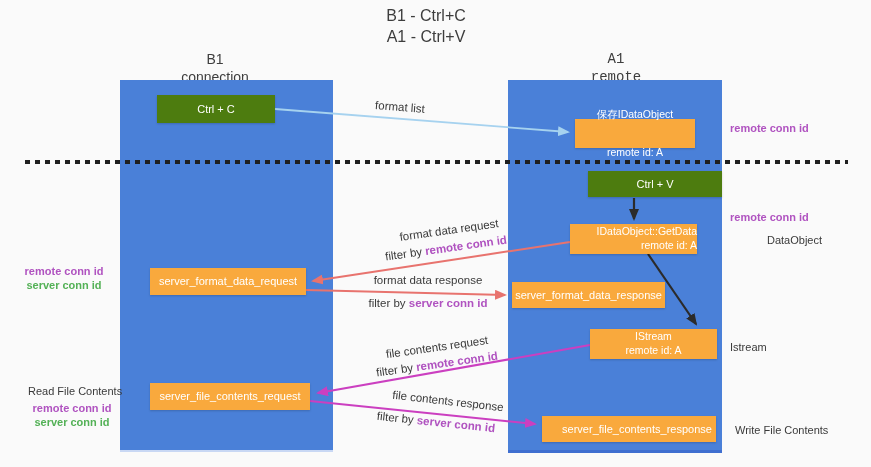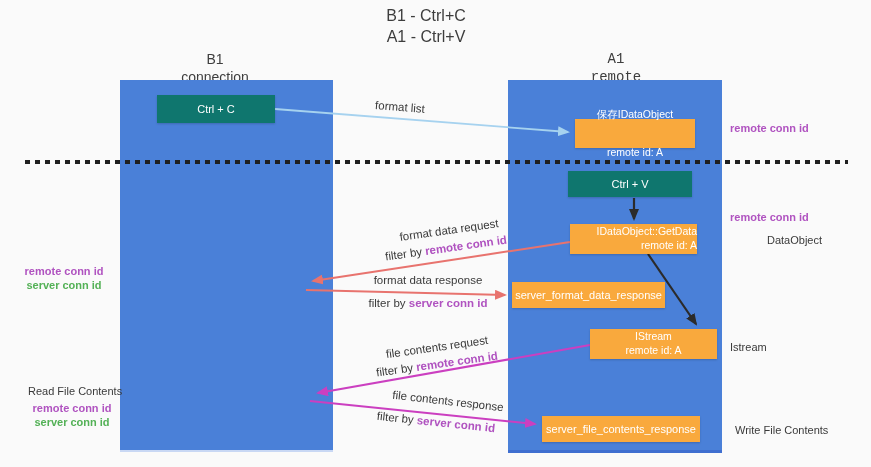--- a/index.html
+++ b/index.html
@@ -14,33 +14,33 @@
   .lane-right{left:508px;width:214px;border-bottom:3px solid #3f6fd0;}
 
   .lane-head{position:absolute;top:51px;text-align:center;font-size:14px;
              color:#3e3e3e;line-height:1.25;}
   .lane-head-left{left:120px;width:190px;}
   .lane-head-right{left:508px;width:216px;font-family:Liberation Mono, monospace;}
 
   .box{position:absolute;display:flex;flex-direction:column;align-items:center;
        justify-content:center;color:#fff;font-size:11px;text-align:center;
        line-height:1.3;box-shadow:0 1px 2px rgba(0,0,0,.18);white-space:nowrap;}
-  .green{background:#0f766e;}
+  .green{background:#4d7c0f;}
   .orange{background:#f9a93d;}
   .two-line{font-size:10.5px;}
 
   #ctrl-c   {left:157px;top:95px; width:118px;height:28px;}
   #save-obj {left:575px;top:119px;width:120px;height:29px;gap:24px;}
-  #ctrl-v   {left:568px;top:171px;width:124px;height:26px;}
+  #ctrl-v   {left:588px;top:171px;width:134px;height:26px;}
   #getdata  {left:570px;top:224px;width:127px;height:30px;align-items:flex-end;}
   #fmt-req  {left:150px;top:268px;width:156px;height:27px;}
   #fmt-resp {left:512px;top:282px;width:153px;height:26px;}
   #istream-box{left:590px;top:329px;width:127px;height:30px;}
   #file-req {left:150px;top:383px;width:160px;height:27px;}
-  #file-resp{left:542px;top:416px;width:158px;height:26px;}
+  #file-resp{left:542px;top:416px;width:158px;height:26px;padding-left:16px;}
 
   .albl{position:absolute;font-size:11.5px;color:#3a3a3a;white-space:nowrap;
         transform-origin:center;}
   .txt-purple{color:#b053c0;font-weight:bold;}
   .txt-green{color:#53b156;font-weight:bold;}
 
   .side{position:absolute;font-size:11px;white-space:nowrap;}
   .side-dark{color:#3a3a3a;}
   .side-group{position:absolute;width:104px;text-align:center;font-size:11px;
               line-height:1.25;}
@@ -113,30 +113,36 @@
 
   <div id="ctrl-v" class="box green">
     <div>Ctrl + V</div>
   </div>
 
   <div id="getdata" class="box orange two-line">
     <div>IDataObject::GetData</div>
     <div>remote id: A</div>
   </div>
 
+  <div id="fmt-req" class="box orange">
+    <div>server_format_data_request</div>
+  </div>
 
   <div id="fmt-resp" class="box orange">
     <div>server_format_data_response</div>
   </div>
 
   <div id="istream-box" class="box orange two-line">
     <div>IStream</div>
     <div>remote id: A</div>
   </div>
 
+  <div id="file-req" class="box orange">
+    <div>server_file_contents_request</div>
+  </div>
 
   <div id="file-resp" class="box orange">
     <div>server_file_contents_response</div>
   </div>
 
   <div class="albl" style="left:400px;top:107px;transform:translate(-50%,-50%) rotate(4.5deg);">format list</div>
 
   <div class="albl" style="left:449px;top:230px;transform:translate(-50%,-50%) rotate(-8deg);">format data request</div>
   <div class="albl" style="left:446px;top:248px;transform:translate(-50%,-50%) rotate(-8deg);"><span>filter by </span><span class="txt-purple">remote conn id</span></div>
 

